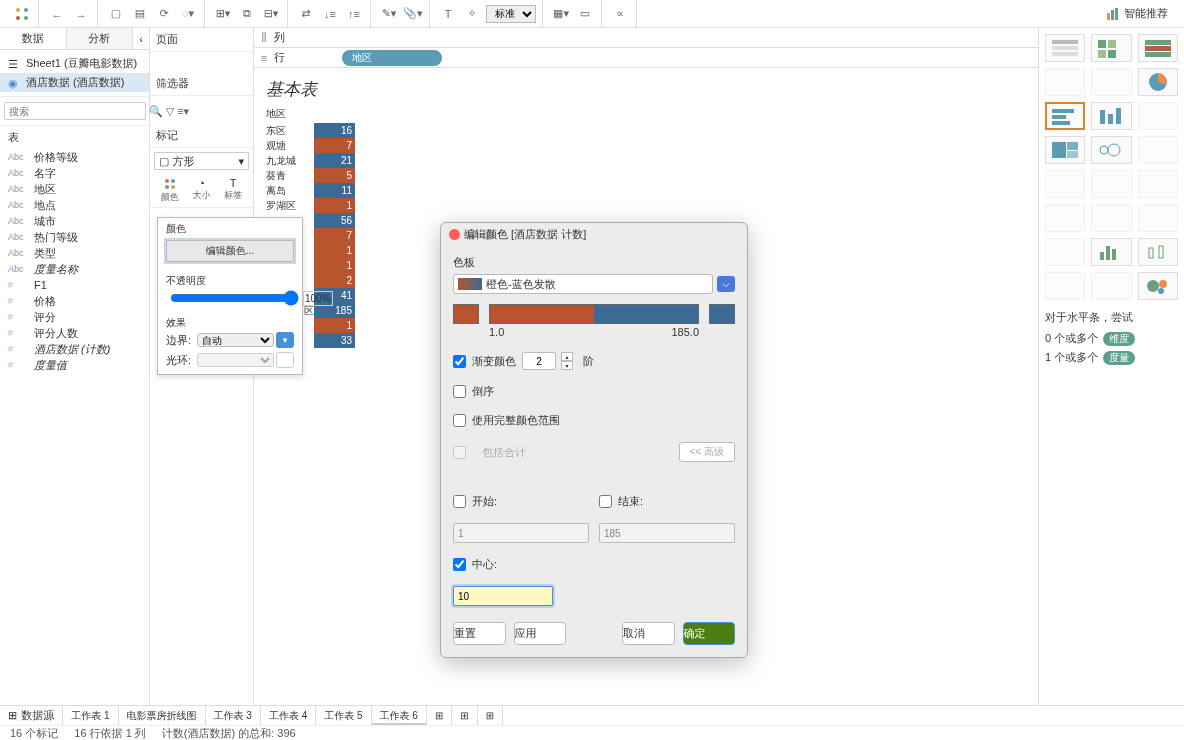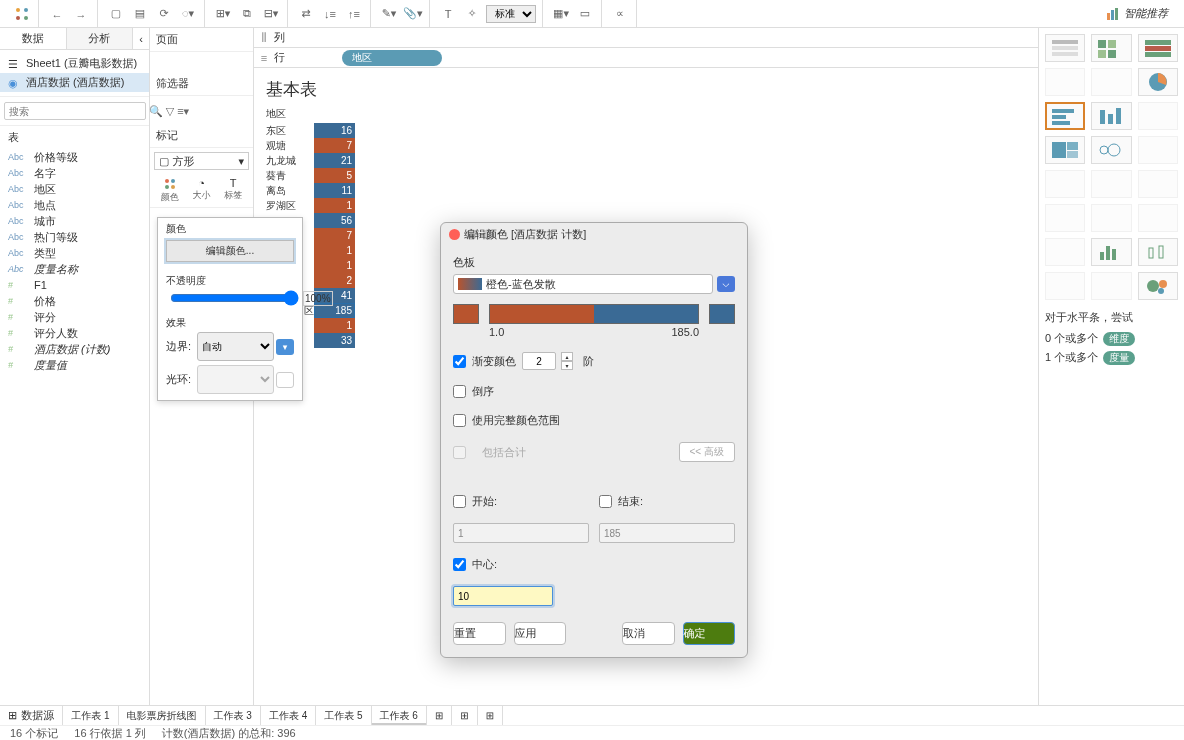--- a/index.html
+++ b/index.html
@@ -1,21 +1,21 @@
 <!DOCTYPE html>
 <html><head>
 <meta charset="utf-8">
 <style>
 * { margin: 0; padding: 0; box-sizing: border-box; font-family: -apple-system, "Helvetica Neue", Arial, sans-serif; font-size: 11px; }
 body { background: #fff; color: #333; width: 1184px; height: 740px; overflow: hidden; position: relative; }
 .toolbar { height: 28px; border-bottom: 1px solid #ddd; display: flex; align-items: center; padding: 0 6px; gap: 2px; }
 .tb-group { display: flex; align-items: center; gap: 4px; padding: 0 6px; border-right: 1px solid #ddd; height: 100%; }
 .tb-btn { width: 20px; height: 20px; display: flex; align-items: center; justify-content: center; color: #666; cursor: pointer; border-radius: 2px; }
 .tb-select { border: 1px solid #bbb; height: 18px; font-size: 10px; padding: 0 4px; }
-.smart-rec { margin-left: auto; display: flex; align-items: center; gap: 4px; color: #333; font-size: 12px; padding-right: 10px; cursor: pointer; font-style: italic; }
+.smart-rec { margin-left: auto; display: flex; align-items: center; gap: 4px; color: #333; font-size: 12px; padding-right: 10px; cursor: pointer; }
 .smart-rec-icon { width: 14px; height: 14px; }
 
 .main { display: flex; height: calc(100% - 28px - 34px); }
 .left-pane { width: 150px; border-right: 1px solid #ddd; display: flex; flex-direction: column; background: #fff; }
 .data-tabs { display: flex; height: 22px; border-bottom: 1px solid #ddd; }
 .data-tab { flex: 1; display: flex; align-items: center; justify-content: center; font-size: 11px; border-right: 1px solid #ddd; cursor: pointer; }
 .data-tab.active { background: #fff; }
 .data-tab:not(.active) { background: #f5f5f5; }
 .collapse-icon { width: 16px; display: flex; align-items: center; justify-content: center; cursor: pointer; }
 .source-list { padding: 4px 0; }
@@ -41,30 +41,30 @@
 .marks-cell { display: flex; flex-direction: column; align-items: center; padding: 3px 0; cursor: pointer; }
 .marks-cell-label { font-size: 9px; color: #666; }
 
 .color-popup { position: absolute; left: 157px; top: 217px; width: 146px; background: #fff; border: 1px solid #bbb; box-shadow: 0 2px 6px rgba(0,0,0,0.15); z-index: 5; }
 .cp-sec { padding: 4px 8px; }
 .cp-title { font-size: 10px; color: #333; }
 .cp-edit-btn { background: #e8e8e8; border: 1px solid #bbb; padding: 3px 0; margin: 4px 0; text-align: center; font-size: 10px; cursor: pointer; box-shadow: 0 0 0 2px #c5d9ea; }
 .cp-row { display: flex; align-items: center; justify-content: space-between; font-size: 10px; padding: 2px 0; }
 .cp-slider { flex: 1; margin: 0 4px; }
 .cp-val { border: 1px solid #ccc; width: 40px; text-align: center; font-size: 10px; padding: 1px; }
-.cp-select { border: 1px solid #bbb; height: 29px; font-size: 10px; flex: 1; margin-left: 6px; border-radius: 3px; }
+.cp-select { border: 1px solid #bbb; height: 14px; font-size: 10px; flex: 1; margin-left: 6px; border-radius: 3px; }
 .toggle-btn { width:18px; height:16px; background:#4a90d9; border-radius:3px; margin-left:2px; display:inline-flex; align-items:center; justify-content:center; color:#fff; font-size:9px; }
 
 .canvas-pane { flex: 1; display: flex; flex-direction: column; }
 .shelf-cols, .shelf-rows { height: 20px; display: flex; align-items: center; border-bottom: 1px solid #ddd; }
 .shelf-icon { width: 20px; display: flex; justify-content: center; color: #888; }
 .shelf-title { font-size: 11px; color: #333; margin-right: 8px; width: 60px; }
 .pill { background: #59a0b8; color: #fff; border-radius: 8px; padding: 1px 10px; font-size: 10px; cursor: pointer; min-width:100px; }
 .pill.blue { background: #5b9bb4; }
-.viz-title { font-size: 17px; padding: 10px 12px 4px; }
+.viz-title { font-size: 17px; padding: 10px 12px 4px; font-style: italic; }
 .viz-area { padding: 0 0 0 10px; }
 .viz-colhdr { font-size: 10px; color: #333; padding: 2px 2px; }
 .bar-row { display: flex; align-items: center; height: 15px; }
 .bar-label { width: 50px; font-size: 10px; text-align: left; padding-left: 2px; color: #333; }
 .bar-cell { width: 41px; height: 15px; display: flex; align-items: center; justify-content: flex-end; padding-right: 3px; color: #fff; font-size: 10px; }
 .bar-row.highlight .bar-cell { box-shadow: inset 0 0 0 1px #2a6ea8; }
 
 .right-pane { width: 146px; border-left: 1px solid #ddd; padding: 6px; background:#fff; position:absolute; right:0; top:28px; bottom:34px; }
 .chart-mini { border:1px solid #ddd; height: 28px; display:flex; align-items:center; justify-content:center; cursor:pointer; background:#fafafa; }
 .chart-mini.sel { border:2px solid #d9822b; }

